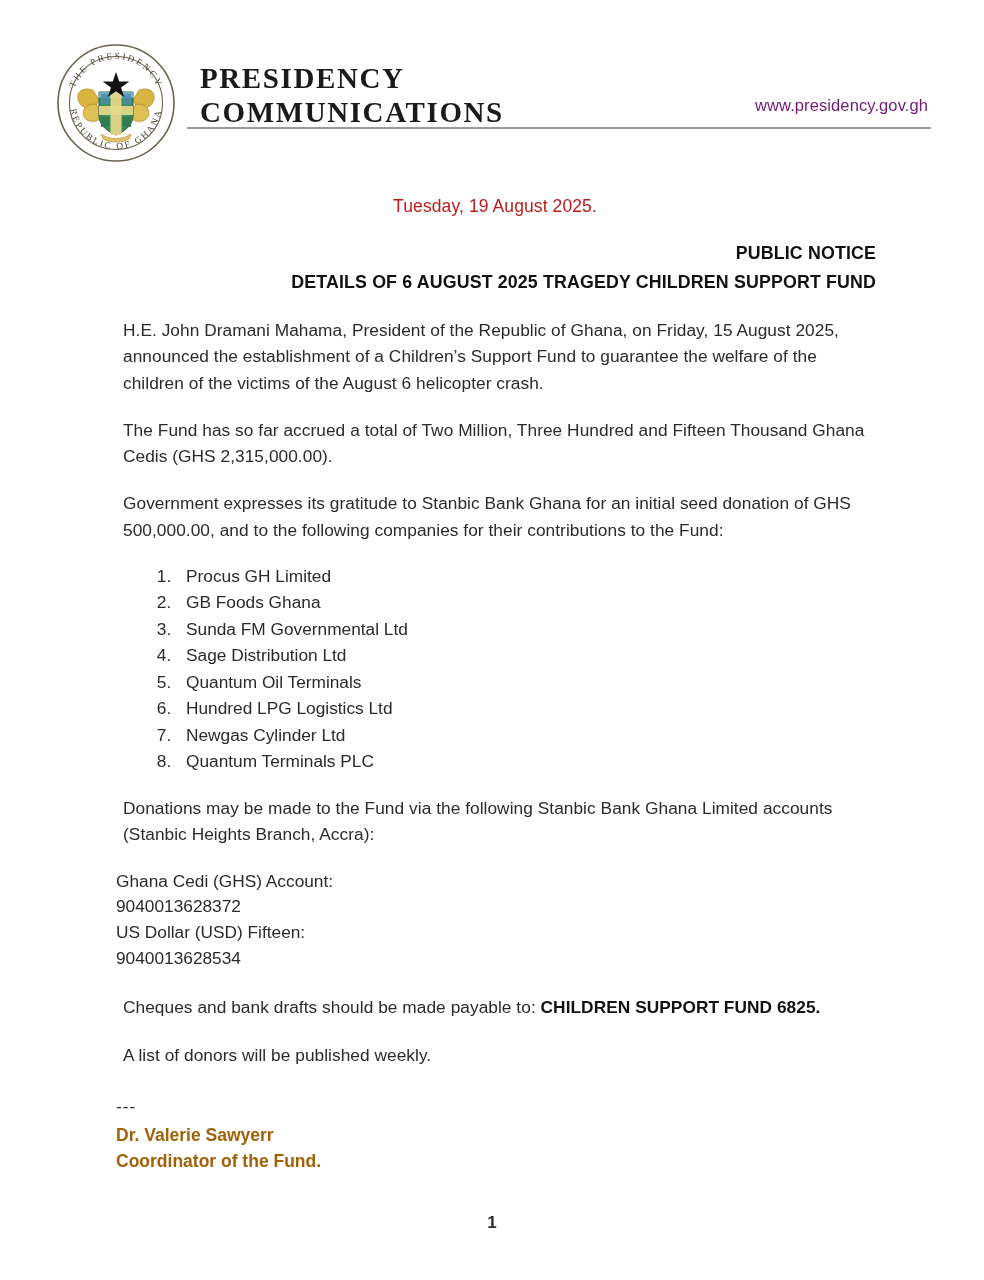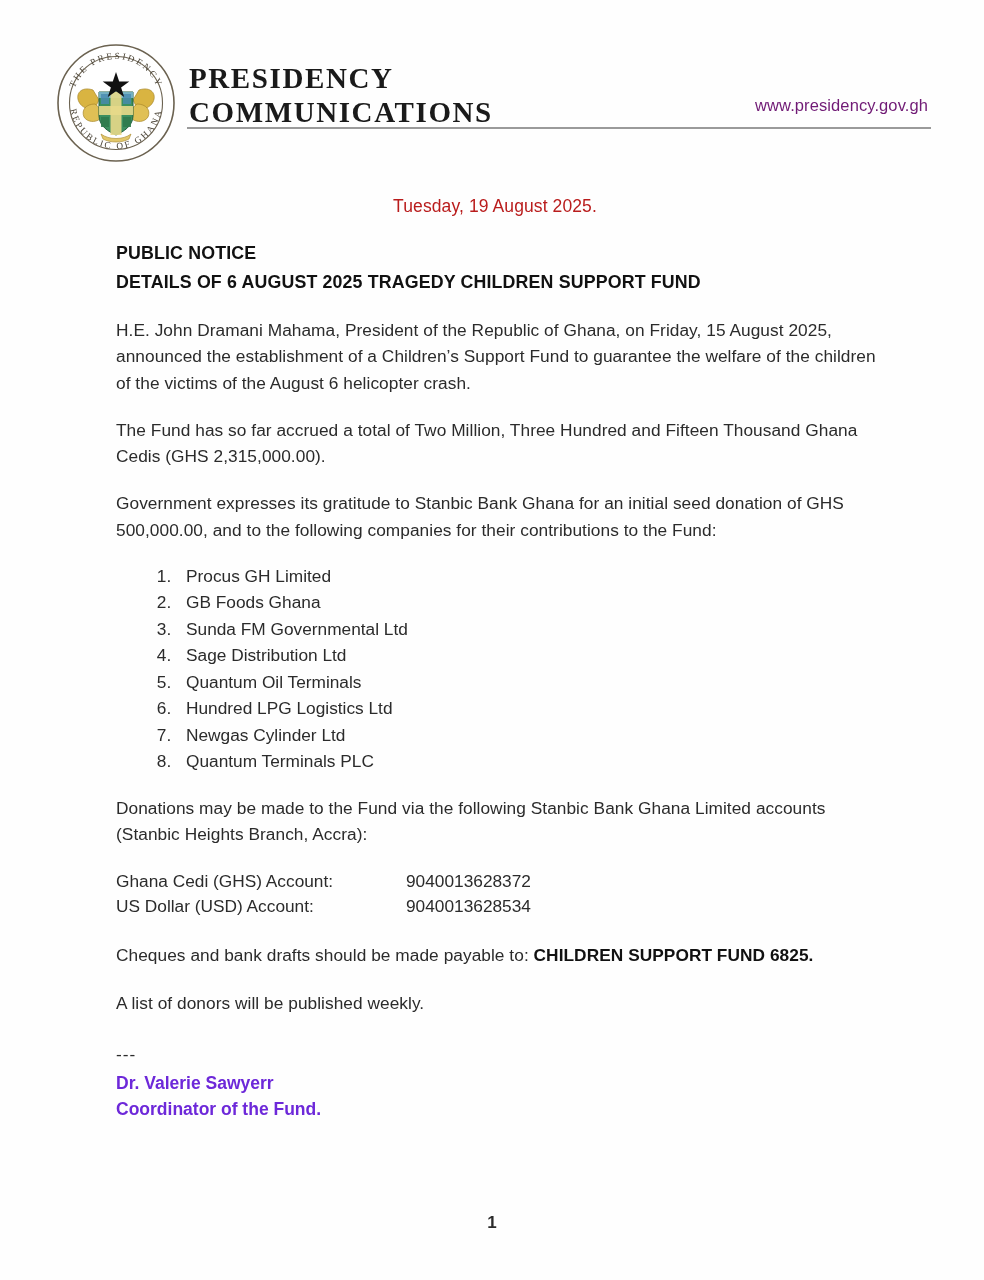--- a/index.html
+++ b/index.html
@@ -35,21 +35,21 @@
   .seal {
     position: absolute;
     left: 55px;
     top: 42px;
     width: 122px;
     height: 122px;
   }
 
   .wordmark {
     position: absolute;
-    left: 189px;
+    left: 200px;
     top: 62px;
     font-family: "Liberation Serif", serif;
     font-weight: bold;
     font-size: 29px;
     letter-spacing: 1.6px;
     line-height: 1.16;
     color: #1a1a1a;
   }
   .wordmark div { white-space: nowrap; }
 
@@ -82,35 +82,35 @@
   .date-line {
     text-align: center;
     font-size: 17.5px;
     color: #b91c1c;
     margin: 0 0 26px 0;
     padding-right: 2px;
     letter-spacing: 0.1px;
   }
 
   .title-block {
-    text-align: left;
+    text-align: right;
     font-weight: bold;
     font-size: 17.8px;
     color: #111111;
     letter-spacing: 0.15px;
     margin-bottom: 24px;
   }
   .title-block .t1 { margin-bottom: 8px; }
   .title-block .t2 { }
 
   p.para {
     font-size: 17.3px;
     line-height: 1.52;
     color: #2b2b2b;
-    margin: 0 0 21px 0;
+    margin: 0 0 21px 7px;
     letter-spacing: 0.05px;
   }
 
   ol.companies {
     margin: 4px 0 20px 0;
     padding-left: 60px;
     font-size: 17.3px;
     line-height: 1.5;
     color: #2b2b2b;
   }
@@ -120,38 +120,39 @@
   }
 
   .accounts {
     margin: 0 0 22px 0;
     font-size: 17.3px;
     line-height: 1.5;
     color: #2b2b2b;
   }
   .acct-row {
     display: flex;
+    flex-direction: column;
   }
   .acct-label { width: 290px; flex: none; }
   .acct-num { }
 
   .payable { }
   .payable b { font-weight: bold; color: #111; }
 
   .sig-sep {
     font-size: 17.3px;
     color: #2b2b2b;
     margin: 28px 0 6px 0;
     letter-spacing: 1px;
   }
   .sig {
     font-weight: bold;
     font-size: 17.5px;
     line-height: 1.47;
-    color: #6d28d9;
+    color: #a16207;
   }
 
   .page-number {
     position: absolute;
     left: 0;
     top: 1213px;
     width: 984px;
     text-align: center;
     font-weight: bold;
     font-size: 17px;
@@ -240,21 +241,21 @@
     </ol>
 
     <p class="para">Donations may be made to the Fund via the following Stanbic Bank Ghana Limited accounts (Stanbic Heights Branch, Accra):</p>
 
     <div class="accounts">
       <div class="acct-row">
         <span class="acct-label">Ghana Cedi (GHS) Account:</span>
         <span class="acct-num">9040013628372</span>
       </div>
       <div class="acct-row">
-        <span class="acct-label">US Dollar (USD) Account:</span>
+        <span class="acct-label">US Dollar (USD) Fifteen:</span>
         <span class="acct-num">9040013628534</span>
       </div>
     </div>
 
     <p class="para payable"><span>Cheques and bank drafts should be made payable to: </span><b>CHILDREN SUPPORT FUND 6825.</b></p>
 
     <p class="para">A list of donors will be published weekly.</p>
 
     <div class="sig-sep">---</div>
 

